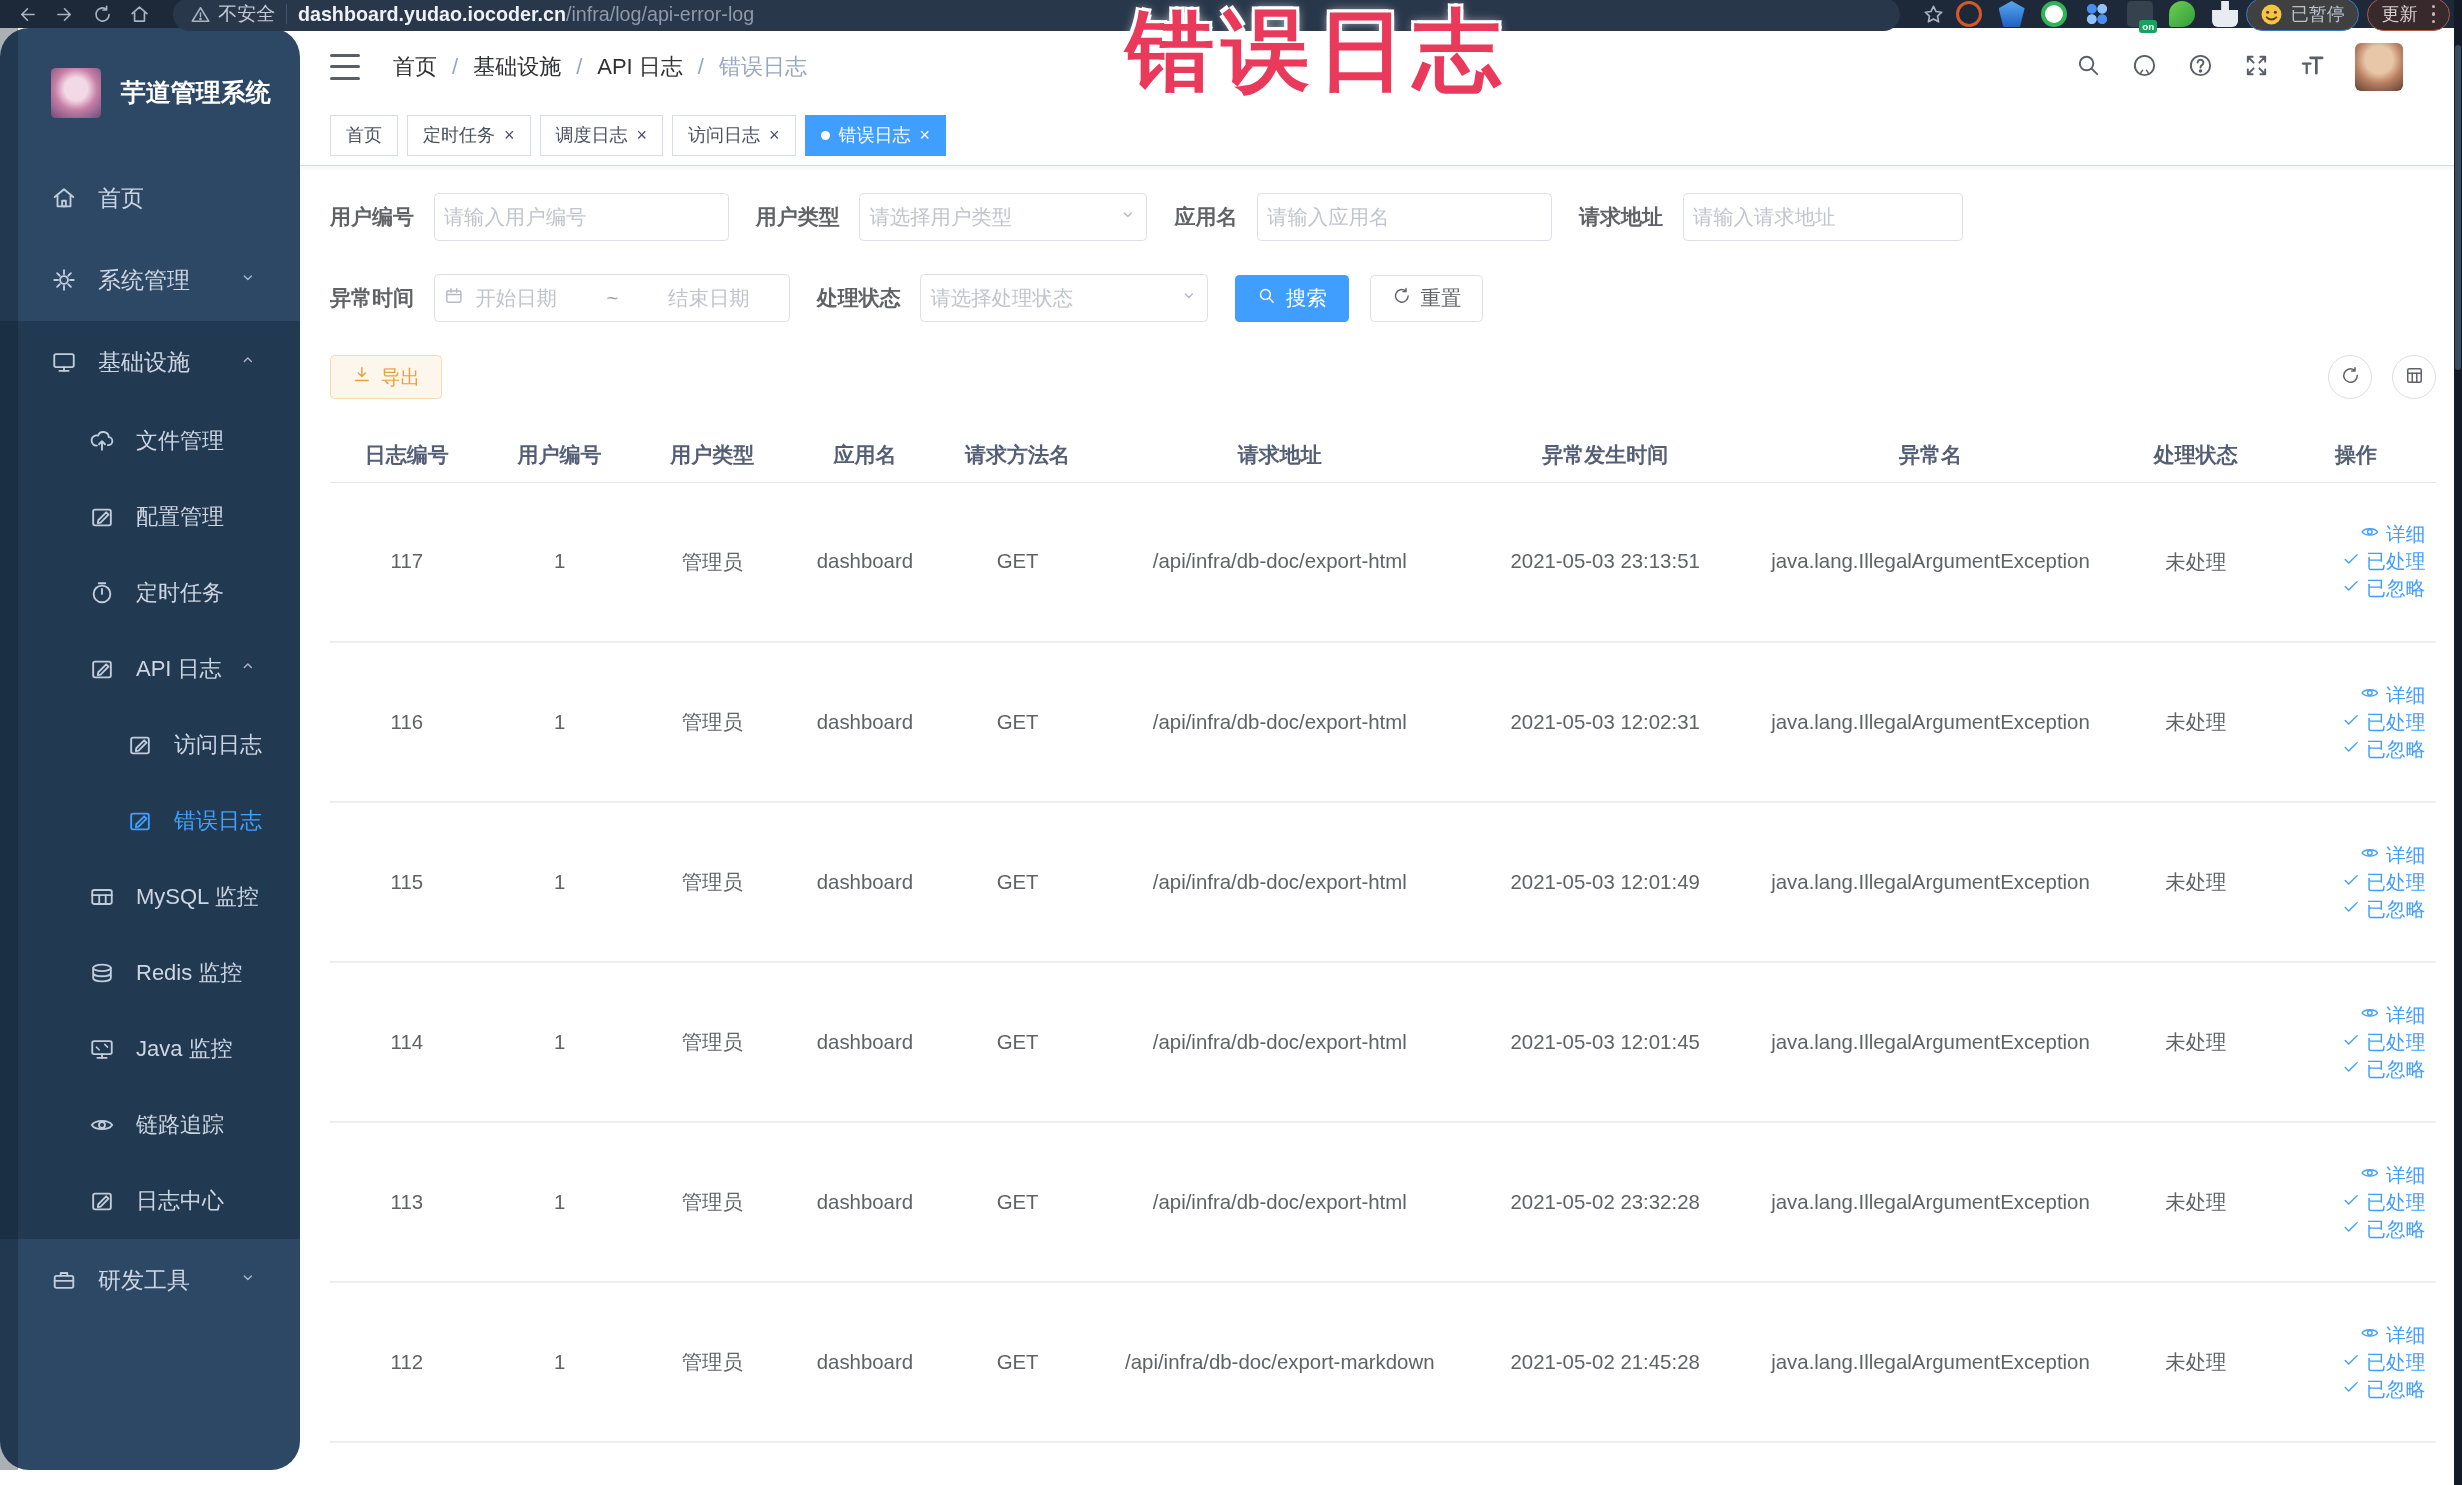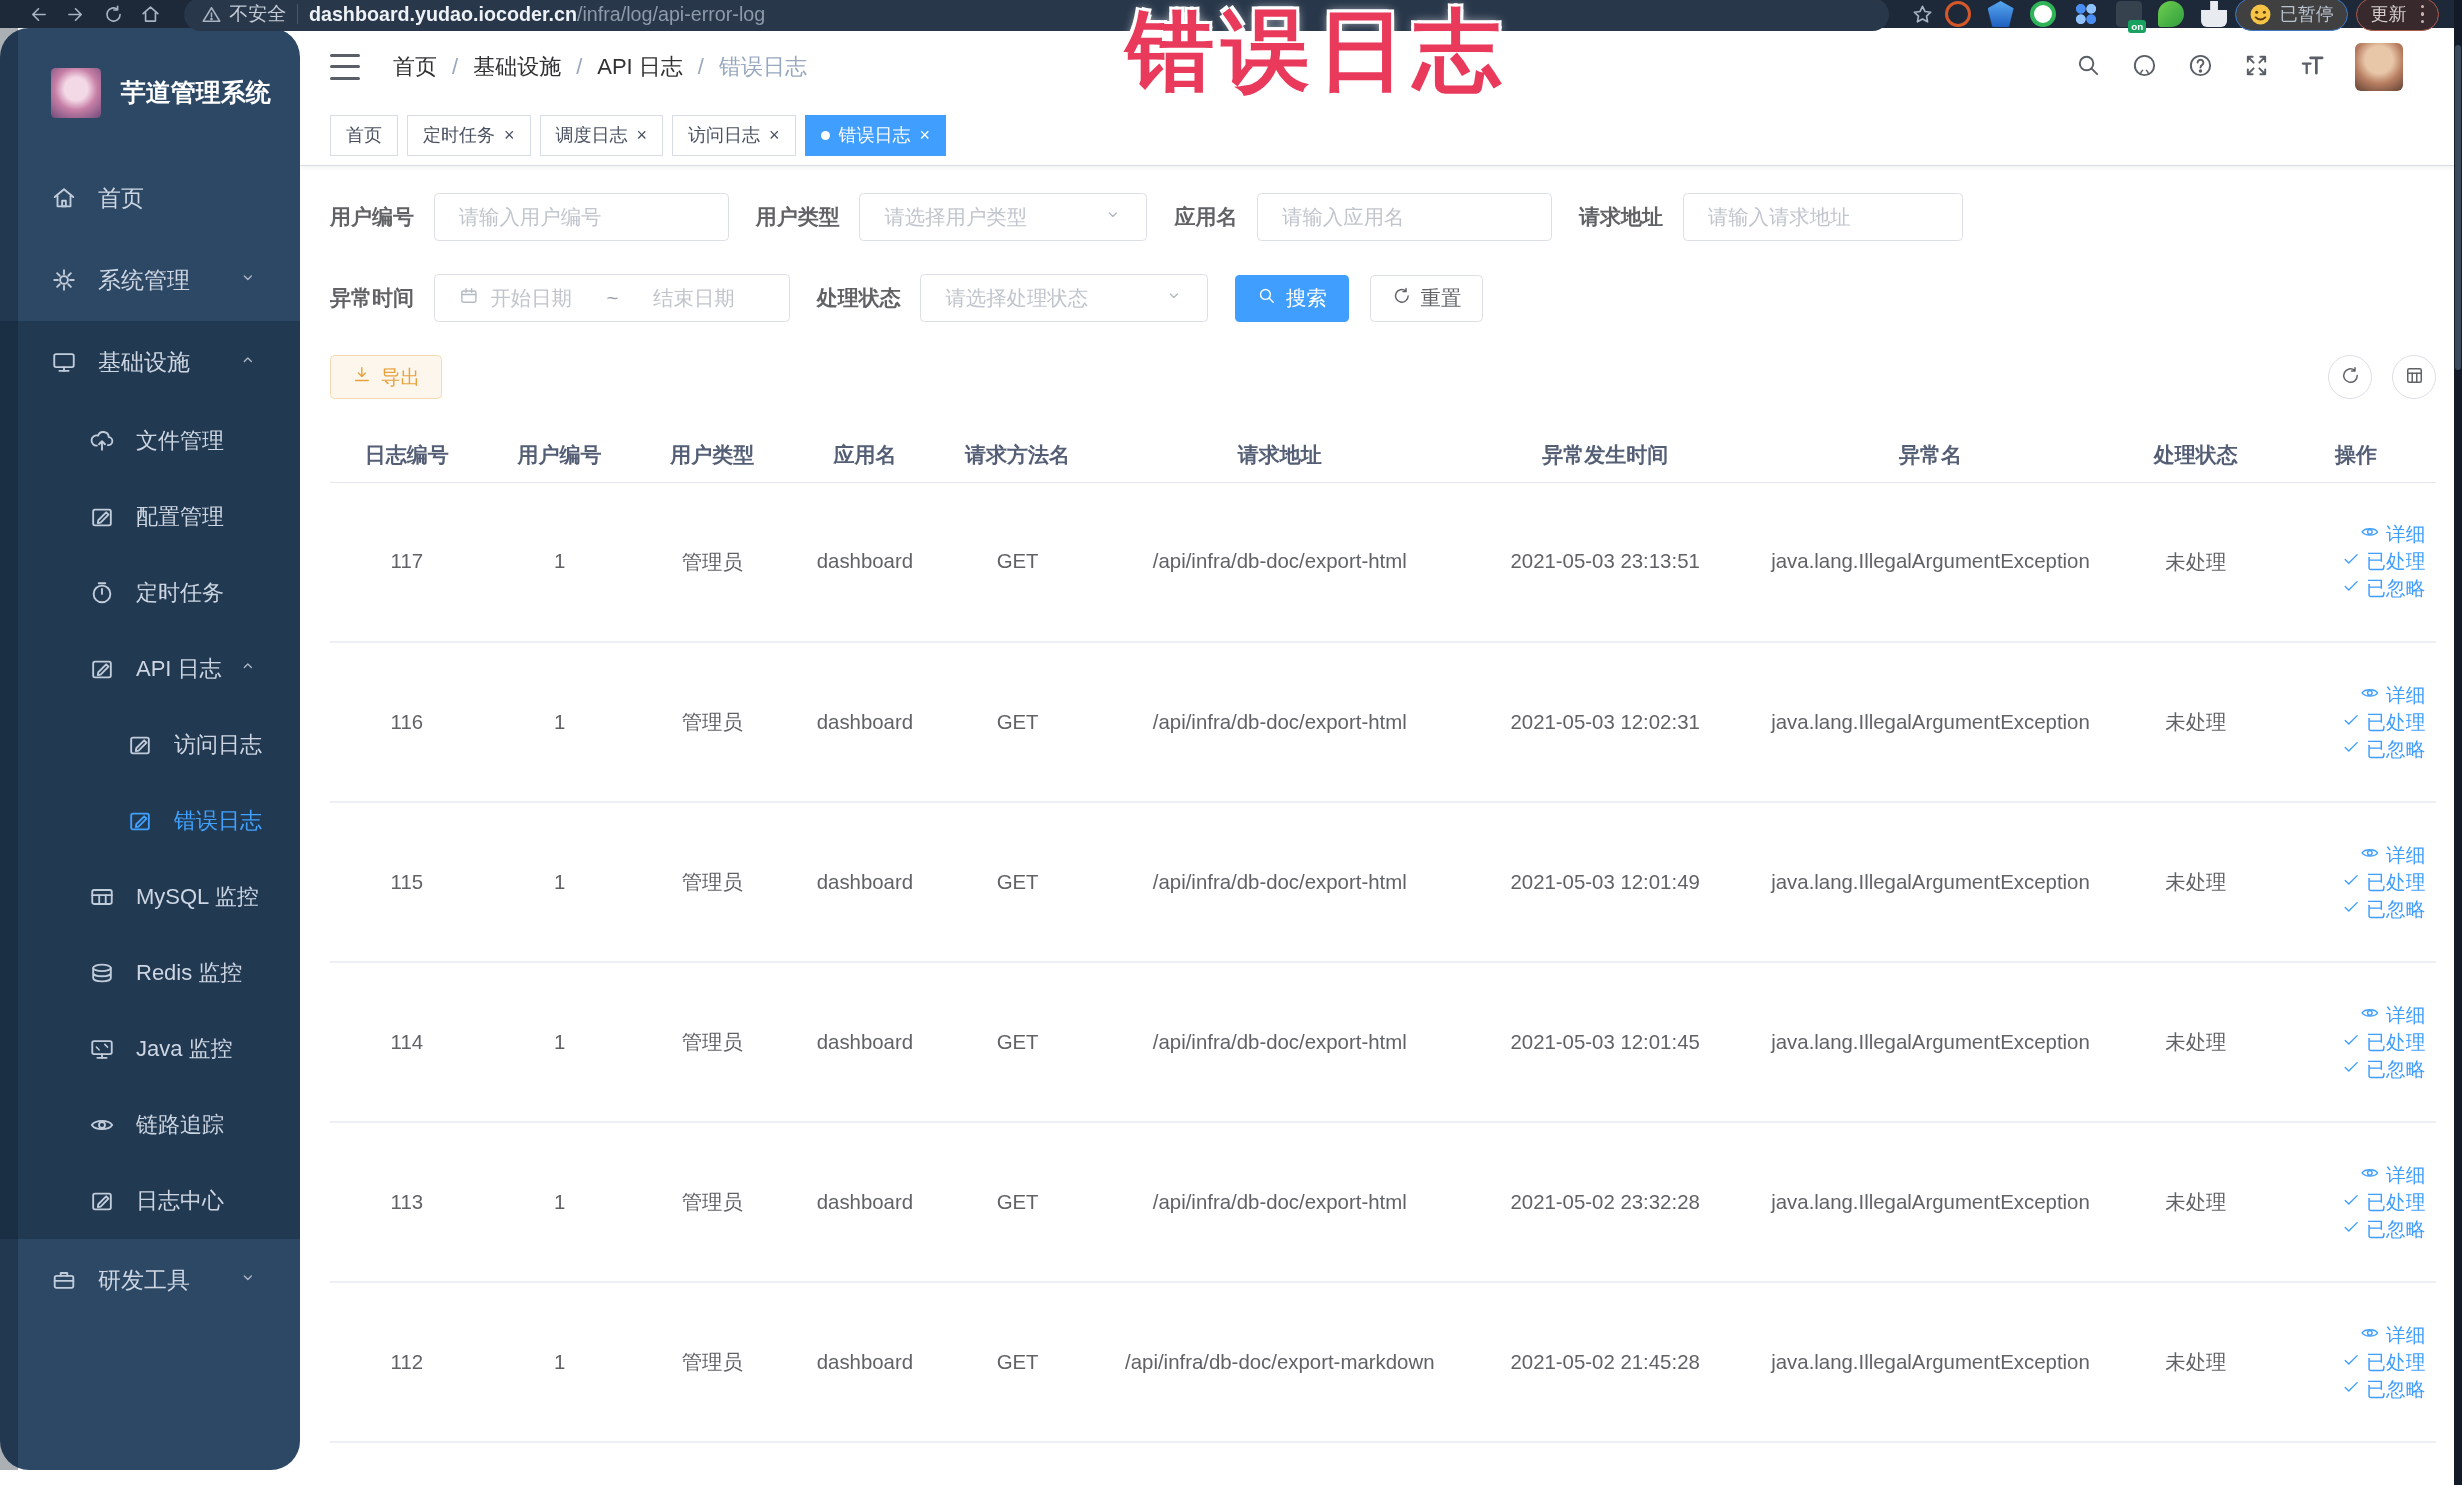--- a/index.html
+++ b/index.html
@@ -1,21 +1,21 @@
 <!DOCTYPE html>
 <html style="font-size:12px"><head>
 <meta charset="utf-8">
 <style>
   * { margin:0; padding:0; box-sizing:border-box; }
   html,body { width:2462px; height:1486px; overflow:hidden; background:#fff;
     font-family:"Liberation Sans", sans-serif; }
 
   
   .browser-bar { height:28px; background:#1d2939; display:flex; align-items:center;
-    padding:0 23px; gap:7.6px; position:relative; z-index:5; }
+    padding:0 12px; gap:7.6px; position:relative; z-index:5; }
   .nav-ic { width:30px; height:30px; display:flex; align-items:center; justify-content:center;
     color:#a9b3c1; flex:0 0 auto; }
   .nav-ic svg { width:23px; height:23px; }
   .url-pill { flex:1; height:33px; background:#28374a; border-radius:16.7px; margin:0 10.6px;
     display:flex; align-items:center; padding:0 16.7px; gap:10.6px; min-width:0; }
   .url-pill .warn { color:#c3cad4; display:flex; align-items:center; gap:7.6px;
     font-size:19px; white-space:nowrap; }
   .url-sep { width:1.5px; height:19.7px; background:#47566b; }
   .url-text { font-size:19.7px; white-space:nowrap; overflow:hidden; }
   .url-host { color:#eef2f7; font-weight:bold; }
@@ -75,21 +75,21 @@
   .tag .close { font-size:18px; line-height:1; color:inherit; }
   .tag.active { background:#409eff; border-color:#409eff; color:#fff; }
 
   .content { flex:1; padding:27px 26px 0 30px; position:relative; min-width:0; }
 
   
   .frow { display:flex; align-items:center; margin-bottom:33px; }
   .fitem { display:flex; align-items:center; margin-right:27px; }
   .flabel { font-size:21px; font-weight:bold; color:#606266; margin-right:19.7px; white-space:nowrap; }
   .fbox { height:48px; border:0.8px solid #dcdfe6; border-radius:4.5px; background:#fff;
-    display:flex; align-items:center; padding:0 24px; font-size:20.4px; color:#c0c4cc; }
+    display:flex; align-items:center; padding:0 9px; font-size:20.4px; color:#c0c4cc; }
   input.fbox { outline:none; color:#606266; }
   input.fbox::placeholder { color:#c0c4cc; }
   .w390 { width:295px; } .w380 { width:288px; } .w370 { width:280px; } .w470 { width:356px; }
   .fselect { justify-content:space-between; }
   .fselect .ph { color:#c0c4cc; }
   .fselect svg, .fdate svg { width:19.7px; height:19.7px; color:#b4bac4; flex:0 0 auto; }
   .fdate { gap:12px; }
   .fdate .ph { color:#c0c4cc; }
   .fdate .dsep { color:#9aa1ab; margin:0 auto; }
   .btn { height:47px; border-radius:4.5px; display:flex; align-items:center; gap:9px;

